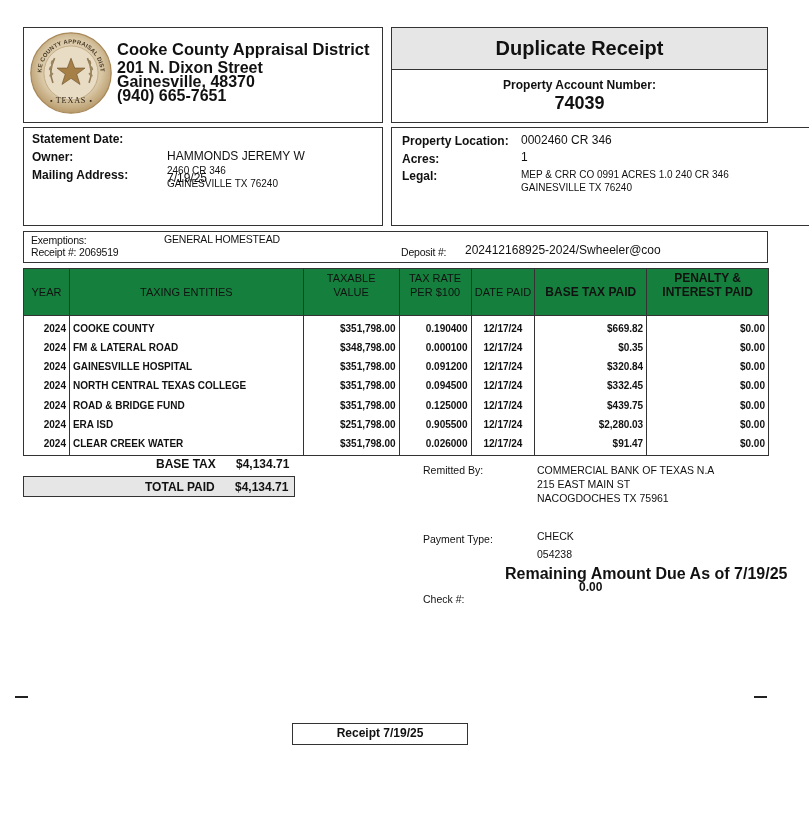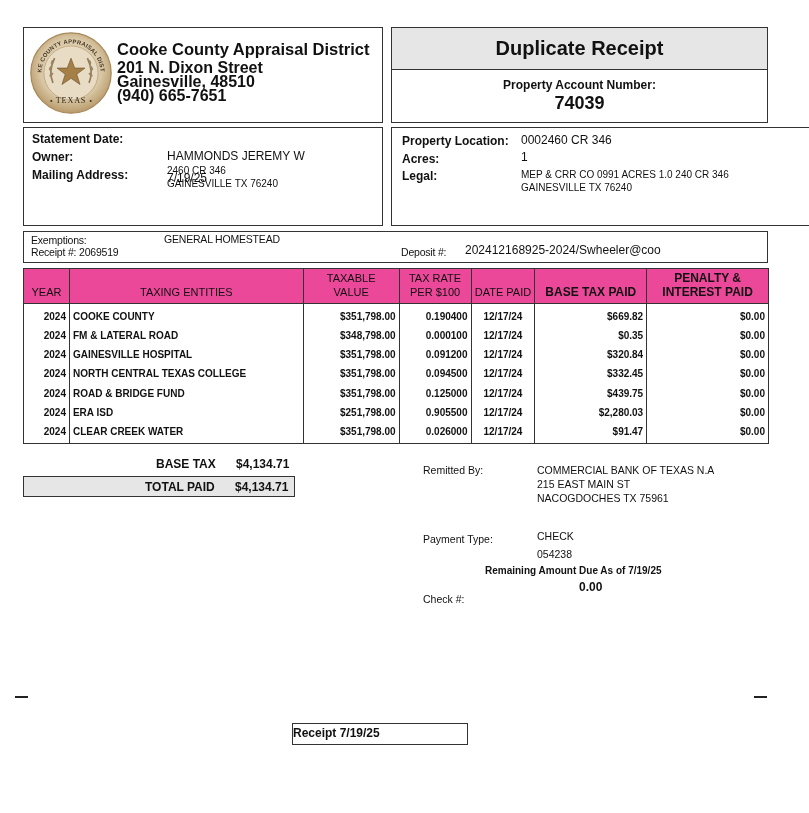--- a/index.html
+++ b/index.html
@@ -28,45 +28,45 @@
 
   
   #prop-box { left: 391px; top: 127px; width: 447px; height: 99px; }
 
   
   #ex-box { left: 23px; top: 231px; width: 745px; height: 32px; }
   .cond { font-size: 10.5px; letter-spacing: -0.2px; }
 
   
   #tax-table { position: absolute; left: 23px; top: 268px; width: 746px; border-collapse: collapse; border: 1.5px solid #333; }
-  #tax-table th { background: #ec4899; font-weight: normal; font-size: 11px; border-right: 1.5px solid #333; border-bottom: 1.5px solid #333; vertical-align: bottom; padding: 2px 3px 4px; line-height: 14px; }
+  #tax-table th { background: #15803d; font-weight: normal; font-size: 11px; border-right: 1.5px solid #333; border-bottom: 1.5px solid #333; vertical-align: bottom; padding: 2px 3px 16px; line-height: 14px; }
   #tax-table th.big { font-weight: bold; font-size: 12px; }
   #tax-table td { font-size: 10px; border-right: 1.5px solid #333; padding: 0 3px; height: 19.4px; white-space: nowrap; font-weight: bold; }
   #tax-table tr.first td { padding-top: 3px; height: 22px; }
   #tax-table tr.last td { padding-bottom: 2px; height: 21px; }
   .r { text-align: right; }
   .c { text-align: center; }
   .l { text-align: left; }
 
   
   #base-tax-label { left: 156px; top: 457px; font-size: 12px; font-weight: bold; }
   #base-tax-val { left: 236px; top: 457px; font-size: 12px; font-weight: bold; }
   #total-box { left: 23px; top: 476px; width: 272px; height: 21px; background: #e6e6e6; border: 1.5px solid #333; }
   #total-label { left: 121px; top: 3px; font-size: 12px; font-weight: bold; }
   #total-val { left: 211px; top: 3px; font-size: 12px; font-weight: bold; }
 
   
   .sm { position: absolute; font-size: 10.5px; line-height: 14px; }
 
-  #remain-label { left: 485px; top: 565px; font-size: 10px; font-weight: bold; }
+  #remain-label { left: 505px; top: 565px; font-size: 16px; font-weight: bold; }
   #remain-val { left: 579px; top: 580px; font-size: 12px; font-weight: bold; }
 
   .dash { position: absolute; top: 696px; width: 13px; height: 1.5px; background: #222; }
 
-  #receipt-footer { left: 292px; top: 723px; width: 176px; height: 22px; border: 1.5px solid #333; font-size: 12px; font-weight: bold; line-height: 19px; }
+  #receipt-footer { left: 292px; top: 723px; width: 176px; height: 22px; border: 1.5px solid #333; text-align: center; font-size: 12px; font-weight: bold; line-height: 19px; }
 </style>
 </head>
 <body>
 
 <div class="box" id="hdr-left">
   <svg class="abs" id="seal" viewBox="0 0 100 100">
     <defs>
       <radialGradient id="sg" cx="50%" cy="45%" r="55%">
         <stop offset="0%" stop-color="#eee3cf"></stop>
         <stop offset="70%" stop-color="#d8c6a4"></stop>
@@ -91,21 +91,21 @@
       <ellipse cx="73" cy="37" rx="3" ry="1.5" transform="rotate(75 73 37)"></ellipse>
     </g>
     <polygon points="50,32 54.5,44 67,44 57,51.5 61,64 50,56.5 39,64 43,51.5 33,44 45.5,44" fill="#a67f47" stroke="#6d5330" stroke-width="0.8"></polygon>
     <text x="50" y="87" text-anchor="middle" font-size="10" fill="#2e2517" font-family="Liberation Serif, serif" letter-spacing="1">TEXAS</text>
     <circle cx="26" cy="84" r="1.2" fill="#2e2517"></circle>
     <circle cx="74" cy="84" r="1.2" fill="#2e2517"></circle>
   </svg>
   <div class="abs" id="org-name">Cooke County Appraisal District</div>
   <div class="abs" id="org-addr">
     <div>201 N. Dixon Street</div>
-    <div>Gainesville, 48510</div>
+    <div>Gainesville, 48370</div>
     <div>(940) 665-7651</div>
   </div>
 </div>
 
 <div class="box" id="hdr-right">
   <div class="title-band">Duplicate Receipt</div>
   <div id="acct-label">Property Account Number:</div>
   <div id="acct-num">74039</div>
 </div>
 

